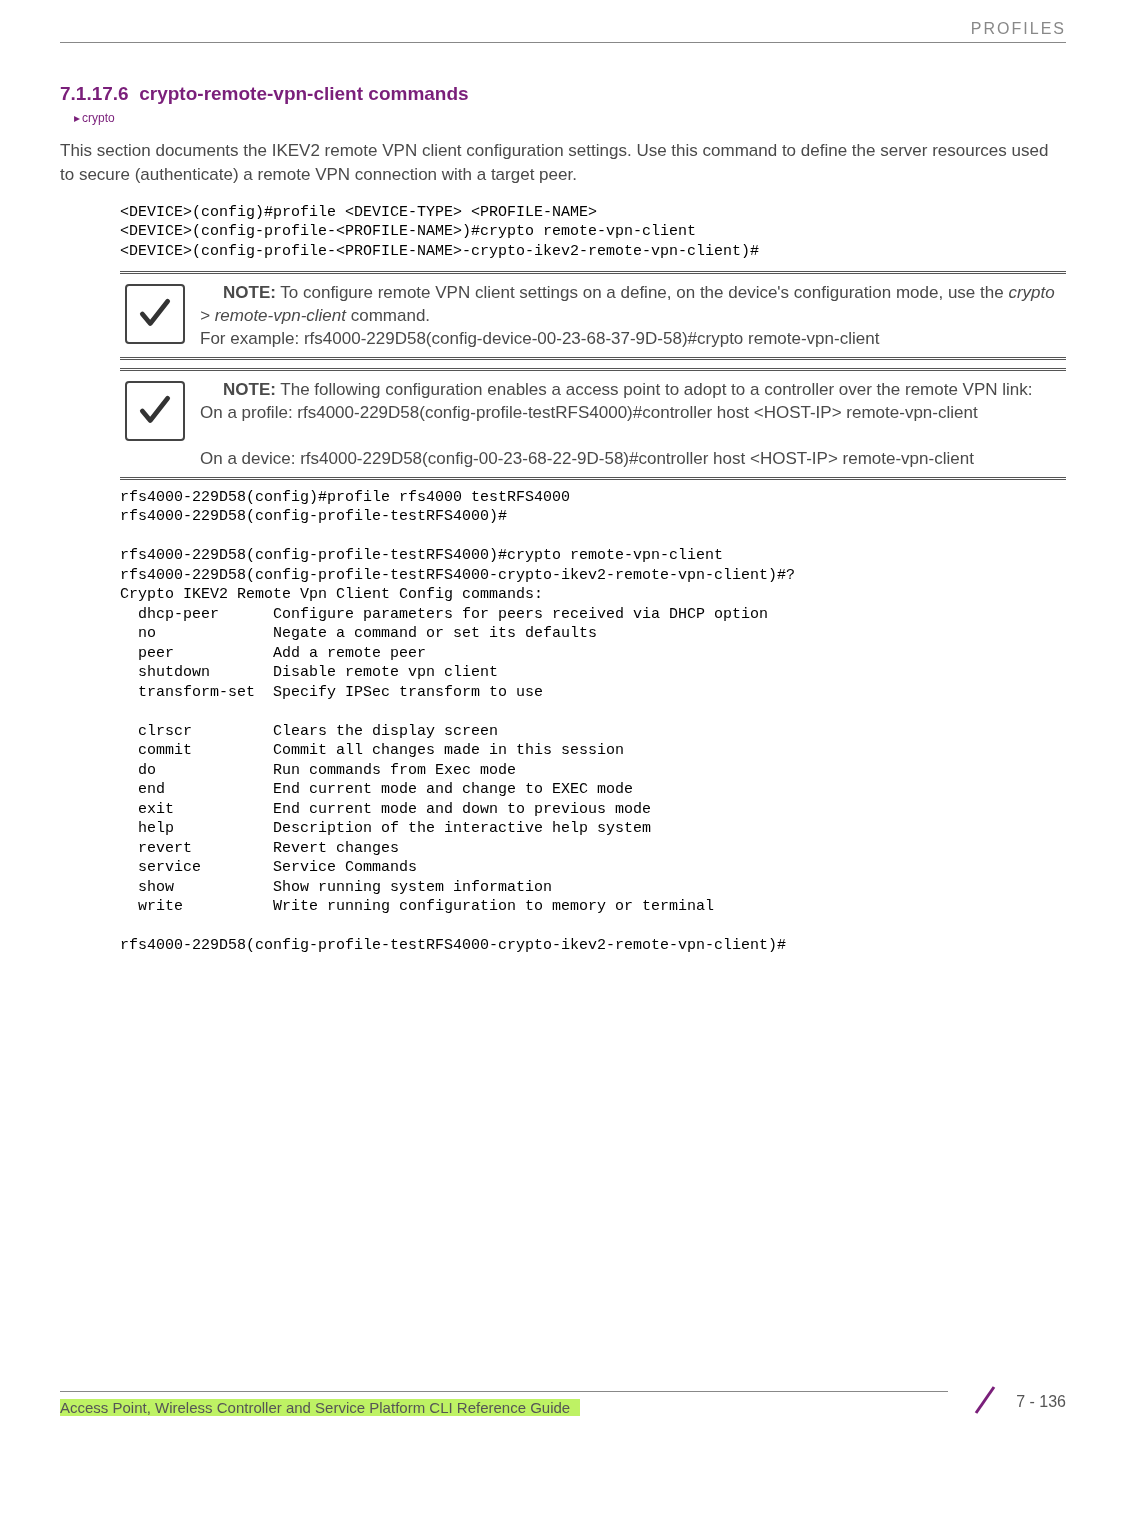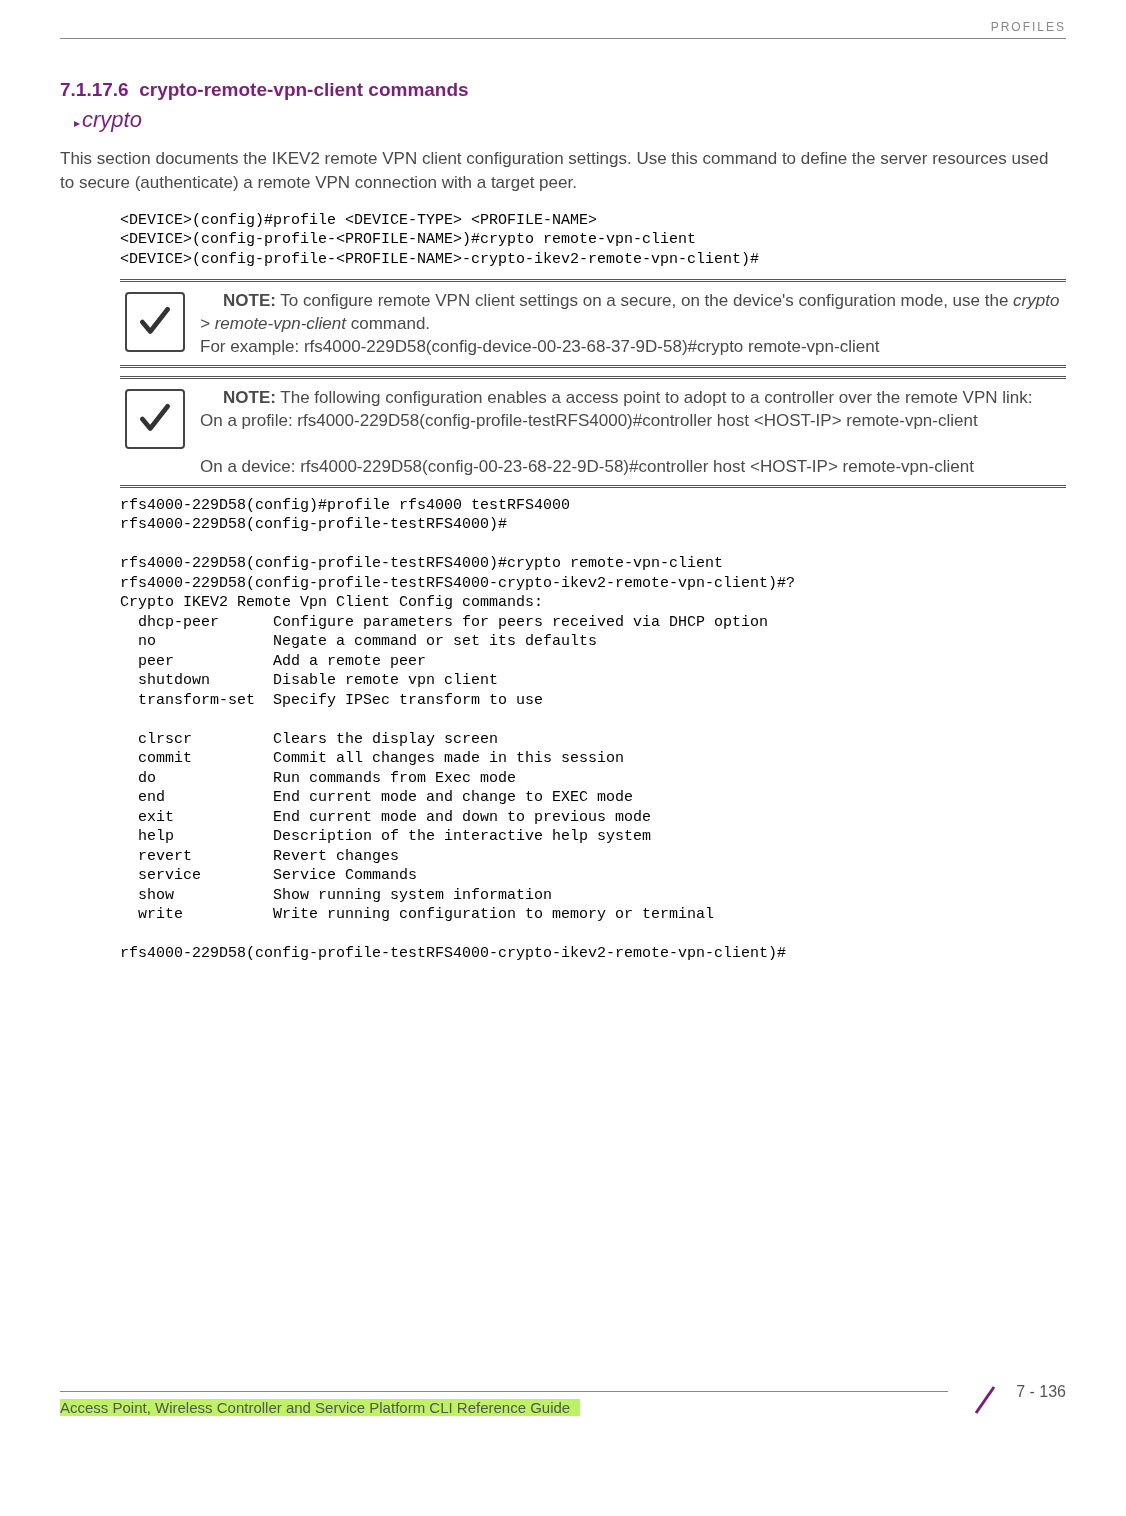--- a/index.html
+++ b/index.html
@@ -11,38 +11,37 @@
     width: 1126px;
   }
   .page {
     padding: 20px 60px 20px 60px;
     min-height: 1440px;
     position: relative;
     box-sizing: border-box;
   }
   .header-label {
     text-align: right;
-    font-size: 12px;
+    font-size: 16px;
     letter-spacing: 2px;
     color: #888;
     border-bottom: 1px solid #888;
     padding-bottom: 4px;
     margin-bottom: 40px;
   }
   .section-heading {
     color: #7a1f7a;
     font-weight: bold;
     font-size: 19px;
     margin: 0 0 6px 0;
   }
   .breadcrumb {
     margin: 0 0 14px 14px;
     color: #7a1f7a;
-    font-style: italic;
-    font-size: 22px;
+    font-size: 12px;
   }
   .breadcrumb::before {
     content: "▸";
     font-style: normal;
     margin-right: 2px;
     font-size: 12px;
   }
   .body-para {
     font-size: 17px;
     color: #4a4a4a;
@@ -111,20 +110,21 @@
   }
   .footer-title {
     position: absolute;
     left: 0;
     top: -2px;
     background: #bef264;
     padding-right: 10px;
   }
   .footer-right {
     display: flex;
+    align-items: center;
     gap: 14px;
   }
   .footer-slash svg { width: 34px; height: 34px; }
   .page-num { color: #555; font-size: 16px; }
 </style>
 </head>
 <body>
 
 <div class="page">
 
@@ -144,21 +144,21 @@
 
   <div class="note-box">
     <div class="note-icon-cell">
       <div class="note-icon">
         <svg viewBox="0 0 24 24">
             <path d="M4 12 L9 18 L20 4" stroke="#333" stroke-width="3" fill="none" stroke-linecap="round" stroke-linejoin="round"></path>
           </svg>
       </div>
     </div>
     <div class="note-text">
-      <span class="nb">NOTE:</span><span> To configure remote VPN client settings on a secure, on the device's configuration mode, use the </span><span class="it">crypto &gt; remote-vpn-client</span><span> command.</span><br>
+      <span class="nb">NOTE:</span><span> To configure remote VPN client settings on a define, on the device's configuration mode, use the </span><span class="it">crypto &gt; remote-vpn-client</span><span> command.</span><br>
       <span>For example: rfs4000-229D58(config-device-00-23-68-37-9D-58)#crypto remote-vpn-client</span>
     </div>
   </div>
 
   <div class="note-box">
     <div class="note-icon-cell">
       <div class="note-icon">
         <svg viewBox="0 0 24 24">
             <path d="M4 12 L9 18 L20 4" stroke="#333" stroke-width="3" fill="none" stroke-linecap="round" stroke-linejoin="round"></path>
           </svg>

